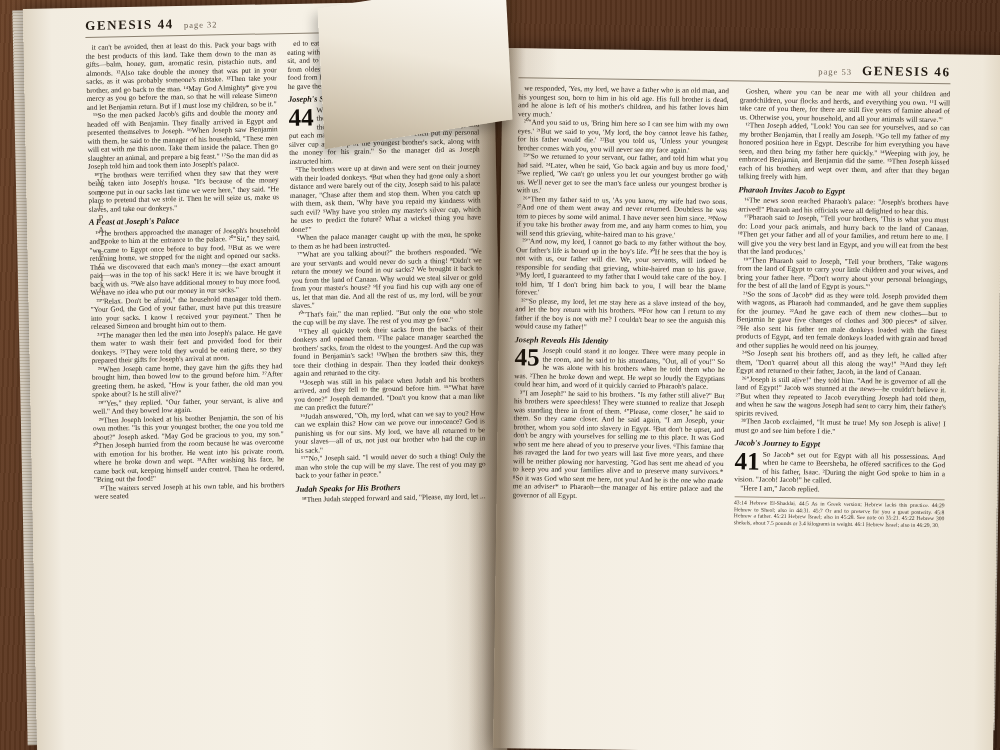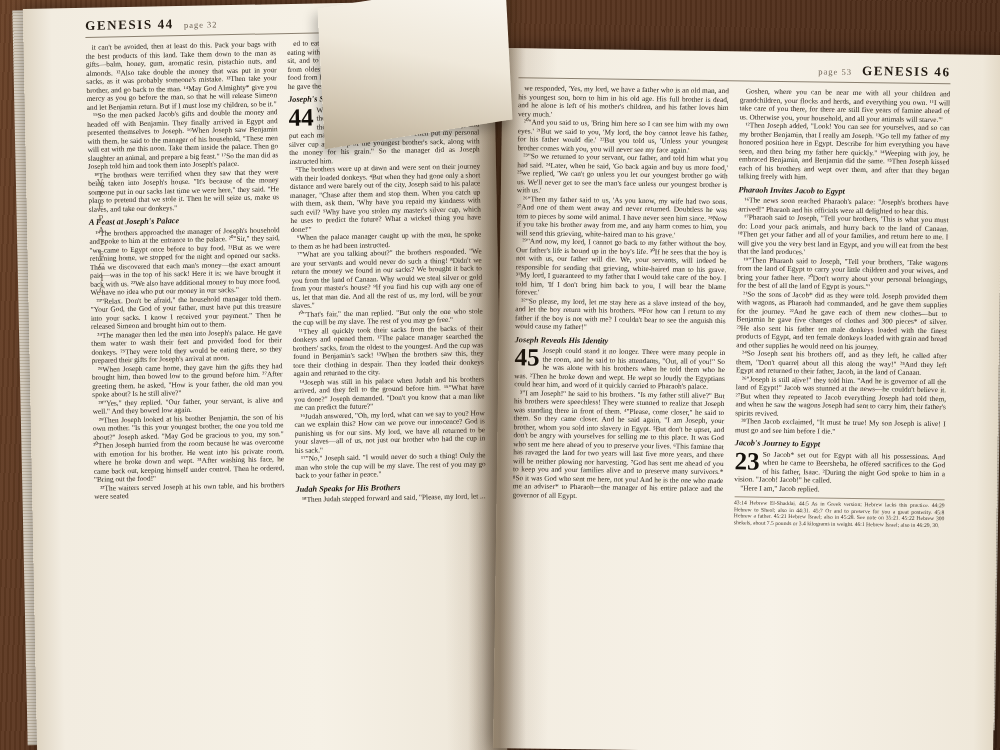--- a/index.html
+++ b/index.html
@@ -209,21 +209,21 @@
               <p>¹²Then Joseph added, "Look! You can see for yourselves, and so can my brother Benjamin, that I really am Joseph. ¹³Go tell my father of my honored position here in Egypt. Describe for him everything you have seen, and then bring my father here quickly." ¹⁴Weeping with joy, he embraced Benjamin, and Benjamin did the same. ¹⁵Then Joseph kissed each of his brothers and wept over them, and after that they began talking freely with him.</p>
               <div class="secthead">Pharaoh Invites Jacob to Egypt</div>
               <p>¹⁶The news soon reached Pharaoh's palace: "Joseph's brothers have arrived!" Pharaoh and his officials were all delighted to hear this.</p>
               <p>¹⁷Pharaoh said to Joseph, "Tell your brothers, 'This is what you must do: Load your pack animals, and hurry back to the land of Canaan. ¹⁸Then get your father and all of your families, and return here to me. I will give you the very best land in Egypt, and you will eat from the best that the land produces.'</p>
               <p>¹⁹"Then Pharaoh said to Joseph, "Tell your brothers, 'Take wagons from the land of Egypt to carry your little children and your wives, and bring your father here. ²⁰Don't worry about your personal belongings, for the best of all the land of Egypt is yours.'"</p>
               <p>²¹So the sons of Jacob* did as they were told. Joseph provided them with wagons, as Pharaoh had commanded, and he gave them supplies for the journey. ²²And he gave each of them new clothes—but to Benjamin he gave five changes of clothes and 300 pieces* of silver. ²³He also sent his father ten male donkeys loaded with the finest products of Egypt, and ten female donkeys loaded with grain and bread and other supplies he would need on his journey.</p>
               <p>²⁴So Joseph sent his brothers off, and as they left, he called after them, "Don't quarrel about all this along the way!" ²⁵And they left Egypt and returned to their father, Jacob, in the land of Canaan.</p>
               <p>²⁶"Joseph is still alive!" they told him. "And he is governor of all the land of Egypt!" Jacob was stunned at the news—he couldn't believe it. ²⁷But when they repeated to Jacob everything Joseph had told them, and when he saw the wagons Joseph had sent to carry him, their father's spirits revived.</p>
               <p>²⁸Then Jacob exclaimed, "It must be true! My son Joseph is alive! I must go and see him before I die."</p>
               <div class="secthead">Jacob's Journey to Egypt</div>
-              <p style="text-indent: 0px;"><span class="dropcap">23</span>So Jacob* set out for Egypt with all his possessions. And when he came to Beersheba, he offered sacrifices to the God of his father, Isaac. ²During the night God spoke to him in a vision. "Jacob! Jacob!" he called.</p>
+              <p style="text-indent: 0px;"><span class="dropcap">41</span>So Jacob* set out for Egypt with all his possessions. And when he came to Beersheba, he offered sacrifices to the God of his father, Isaac. ²During the night God spoke to him in a vision. "Jacob! Jacob!" he called.</p>
               <p>"Here I am," Jacob replied.</p>
             </div>
           <div class="footnotes" id="RFN">43:14 Hebrew El-Shaddai.   44:5 As in Greek version; Hebrew lacks this practice.   44:29 Hebrew to Sheol; also in 44:31.   45:7 Or and to preserve for you a great posterity.   45:8 Hebrew a father.   45:21 Hebrew Israel; also in 45:28. See note on 35:21.   45:22 Hebrew 300 shekels, about 7.5 pounds or 3.4 kilograms in weight.   46:1 Hebrew Israel; also in 46:29, 30.</div>
         </div>
       </div>
     </div>
     <div class="shadeR"></div>
   </div>
 
   <div class="gutter"></div>

